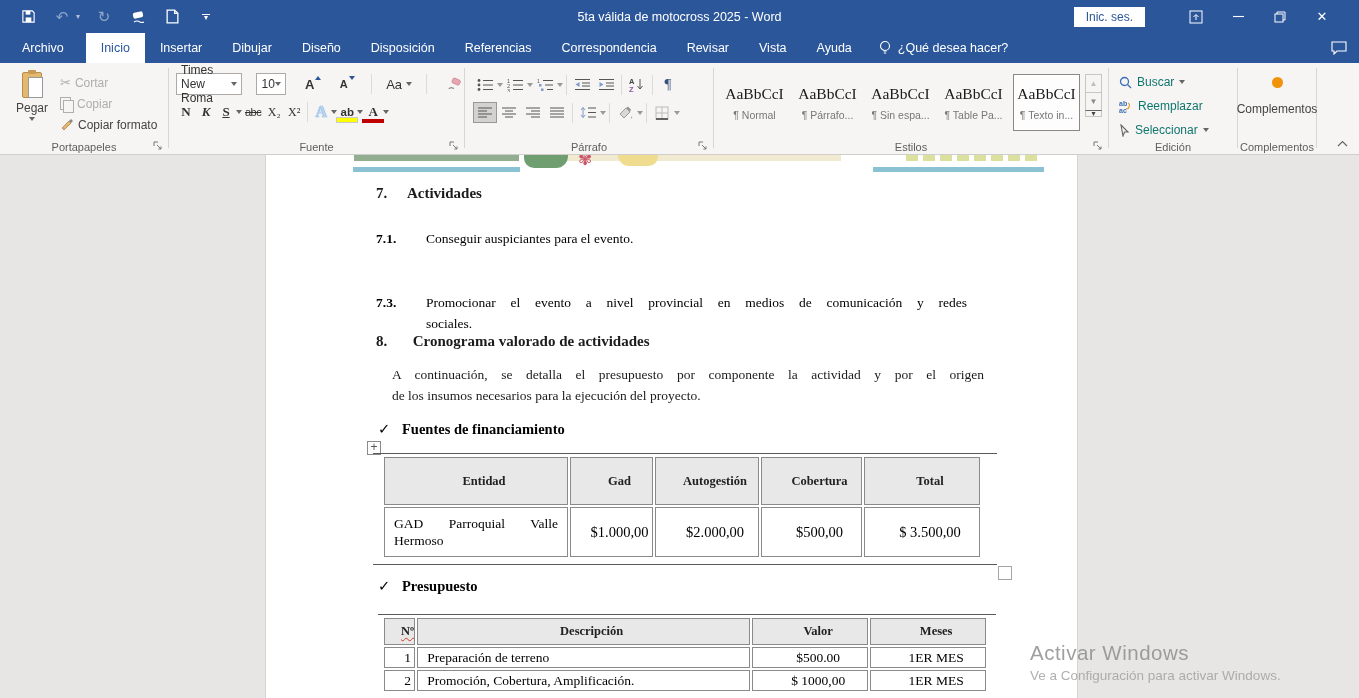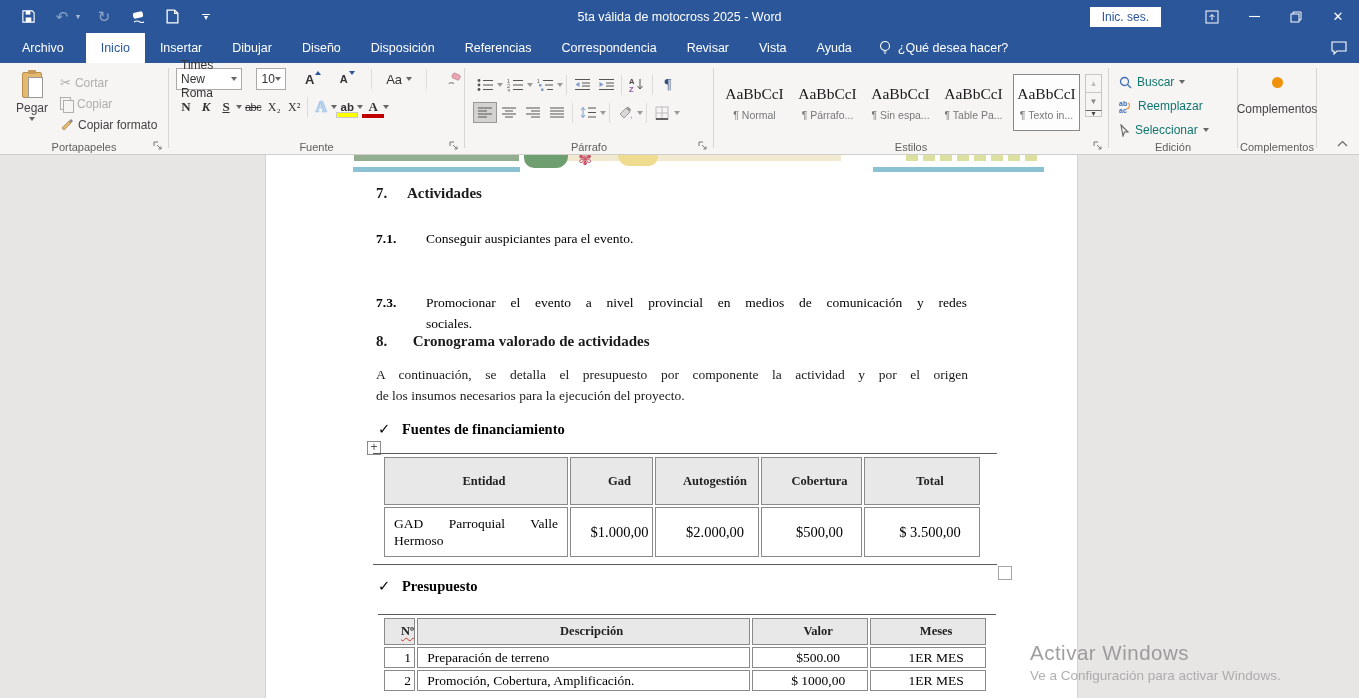--- a/index.html
+++ b/index.html
@@ -6,21 +6,21 @@
   html,body { width:1359px; height:698px; overflow:hidden; font-family:"Liberation Sans",sans-serif; background:#e7e6e5; }
   .app { position:relative; width:1359px; height:698px; }
 
   
   .titlebar { position:relative; height:33px; background:#2b579a; display:flex; align-items:center; color:#fff; }
   .qat { display:flex; align-items:center; gap:14px; padding-left:18px; }
   .qat .qbtn { display:flex; align-items:center; justify-content:center; width:20px; height:20px; color:#fff; font-size:15px; }
   .qbtn.dis { opacity:.45; }
   .qcaret { font-size:8px; opacity:.6; margin-left:-10px; }
   .title-center { position:absolute; left:0; right:0; top:0; height:33px; display:flex; align-items:center; justify-content:center; font-size:12.5px; color:#fff; pointer-events:none; }
-  .tb-right { position:absolute; right:0; top:0; height:33px; display:flex; align-items:center; }
+  .tb-right { position:absolute; right:16px; top:0; height:33px; display:flex; align-items:center; }
   .signin { background:#fff; color:#2b579a; font-size:12px; padding:3px 12px; margin-right:30px; cursor:pointer; }
   .winbtn { width:42px; height:33px; display:flex; align-items:center; justify-content:center; color:#fff; font-size:13px; }
 
   
   .tabrow { position:relative; height:30px; background:#2b579a; display:flex; align-items:stretch; color:#fff; font-size:12.5px; }
   .tab { display:flex; align-items:center; padding:0 15px; cursor:pointer; }
   .tab.file { padding:0 22px; }
   .tab.active { background:#fff; color:#2b579a; }
   .tellme { display:flex; align-items:center; gap:7px; padding:0 12px; }
   .tabrow-right { position:absolute; right:12px; top:0; height:30px; display:flex; align-items:center; }
@@ -44,21 +44,21 @@
   .clipicon::after { content:""; position:absolute; left:5px; top:4px; width:13px; height:19px; background:#fff; border:1px solid #999; }
   .paste-big .lbl { font-size:12px; color:#444; margin-top:3px; }
   .clip-small { display:flex; flex-direction:column; gap:3px; padding-top:5px; }
   .copyicon { position:relative; width:13px; height:14px; }
   .copyicon::before,.copyicon::after { content:""; position:absolute; width:9px; height:11px; border:1px solid #b0aeac; background:#f6f5f4; }
   .copyicon::before { left:0; top:0; } .copyicon::after { left:3px; top:3px; }
   .brushicon { width:14px; height:14px; }
 
   
   .g-font { width:295px; padding-left:7px; }
-  .fontrow1 { display:flex; align-items:center; gap:14px; }
+  .fontrow1 { display:flex; align-items:center; gap:14px; margin-top:5px; }
   .fontrow2 { display:flex; align-items:center; margin-top:7px; }
   .selbox { height:22px; background:#fff; border:1px solid #aca9a7; display:flex; align-items:center; font-size:12px; color:#333; padding:0 4px; justify-content:space-between; cursor:pointer; }
   .fname { width:106px; } .fsize { width:37px; }
   .fbtn { min-width:20px; height:20px; display:inline-flex; align-items:center; justify-content:center; font-size:13px; color:#333; padding:0 3px; cursor:pointer; position:relative; }
   .growA { font-weight:bold; } .growA::after { content:""; position:absolute; top:2px; right:-1px; border-left:3px solid transparent; border-right:3px solid transparent; border-bottom:4px solid #2b579a; }
   .shrinkA { font-weight:bold; font-size:11px; } .shrinkA::after { content:""; position:absolute; top:2px; right:-1px; border-left:3px solid transparent; border-right:3px solid transparent; border-top:4px solid #2b579a; }
   .vsep { width:1px; height:20px; background:#dddbd9; margin:0 3px; }
   .bold-b { font-family:"Liberation Serif",serif; font-weight:bold; }
   .ital-b { font-family:"Liberation Serif",serif; font-style:italic; font-weight:bold; }
   .und-b { font-family:"Liberation Serif",serif; font-weight:bold; text-decoration:underline; }
@@ -541,21 +541,21 @@
           <span class="lline">sociales.</span>
         </span>
       </div>
 
       <div class="body-text serif" style="left:110px; top:178px; font-size:15px; font-weight:bold;">
         <span class="h-num">8.</span>
         <span style="display:inline-block; width:18px;"></span>
         <span>Cronograma valorado de actividades</span>
       </div>
 
-      <div class="body-text serif" style="left:110px; top:209px; width:592px; font-size:13.5px; line-height:21px;">
+      <div class="body-text serif" style="left:126px; top:209px; width:592px; font-size:13.5px; line-height:21px;">
         <span class="jfull">A continuación, se detalla el presupuesto por componente la actividad y por el origen</span>
         <span class="lline">de los insumos necesarios para la ejecución del proyecto.</span>
       </div>
 
       <div class="checkrow serif" style="top:266px;">
         <span class="mark">✓</span><span class="clabel">Fuentes de financiamiento</span>
       </div>
 
       <span class="movehandle">+</span>
 

